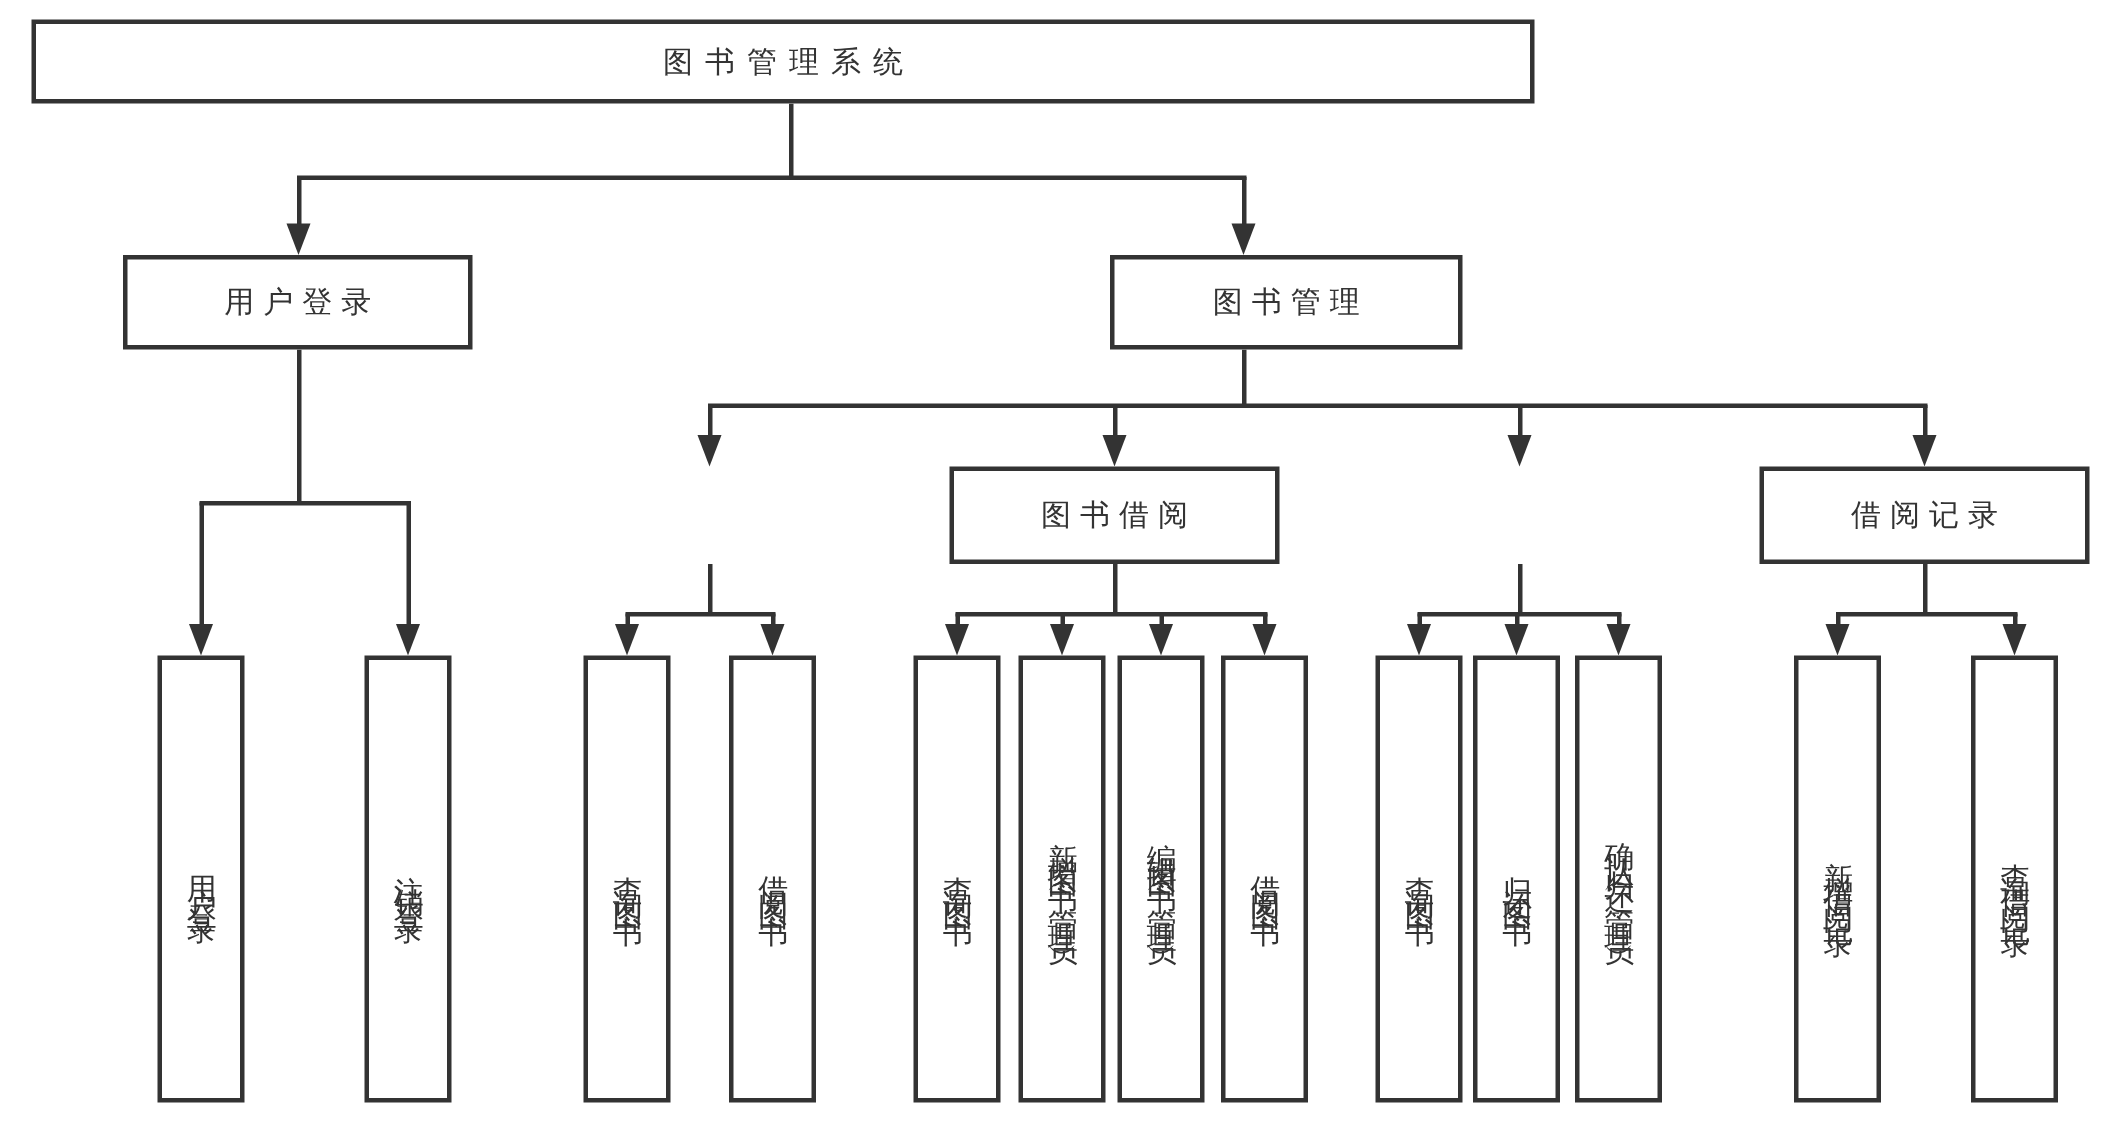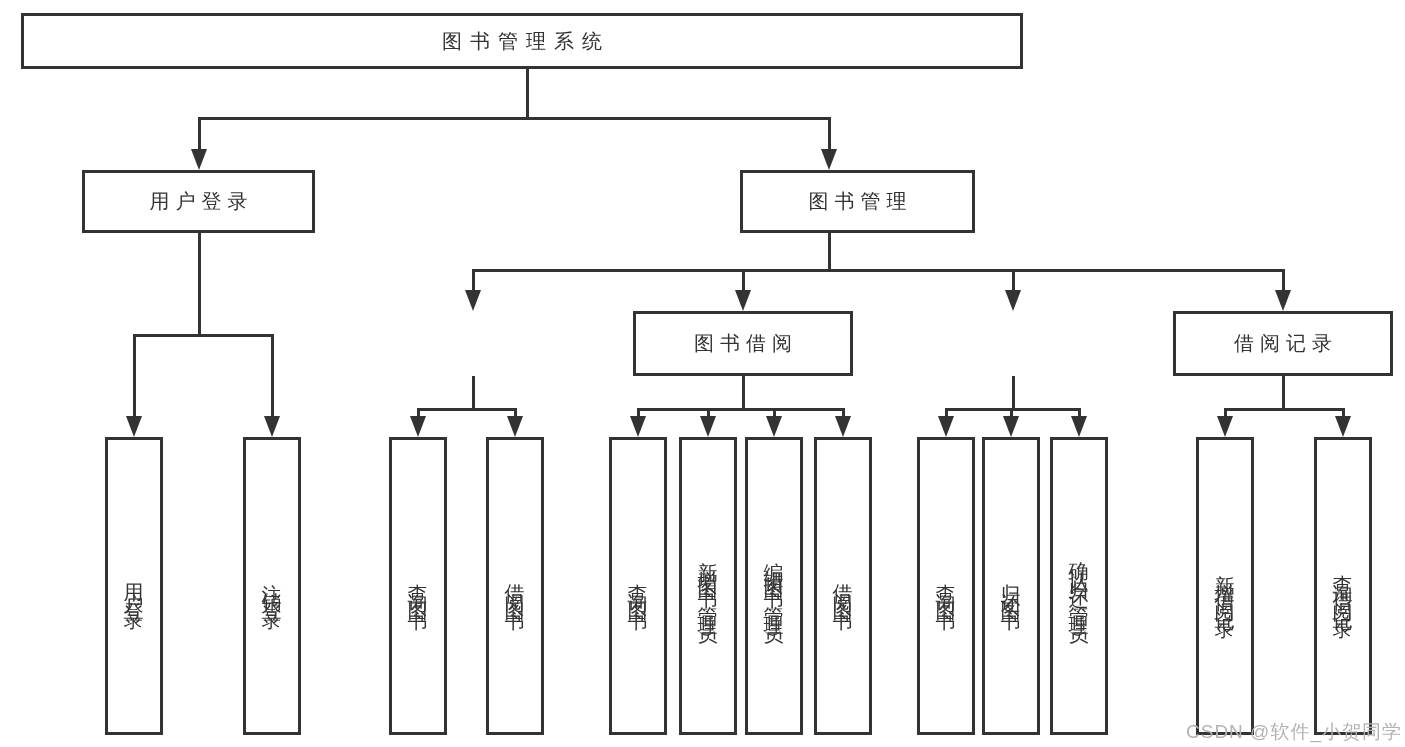--- a/index.html
+++ b/index.html
@@ -184,15 +184,14 @@
   <div class="box leaf" style="left:1050px">
     <span class="vtext">确认归还（管理员）</span>
   </div>
   <div class="box leaf" style="left:1196px">
     <span class="vtext">新增借阅记录</span>
   </div>
   <div class="box leaf" style="left:1314px">
     <span class="vtext">查询借阅记录</span>
   </div>
 
-  <div class="watermark">CSDN @软件_小贺同学</div>
 
 </div>
 
 </body></html>

